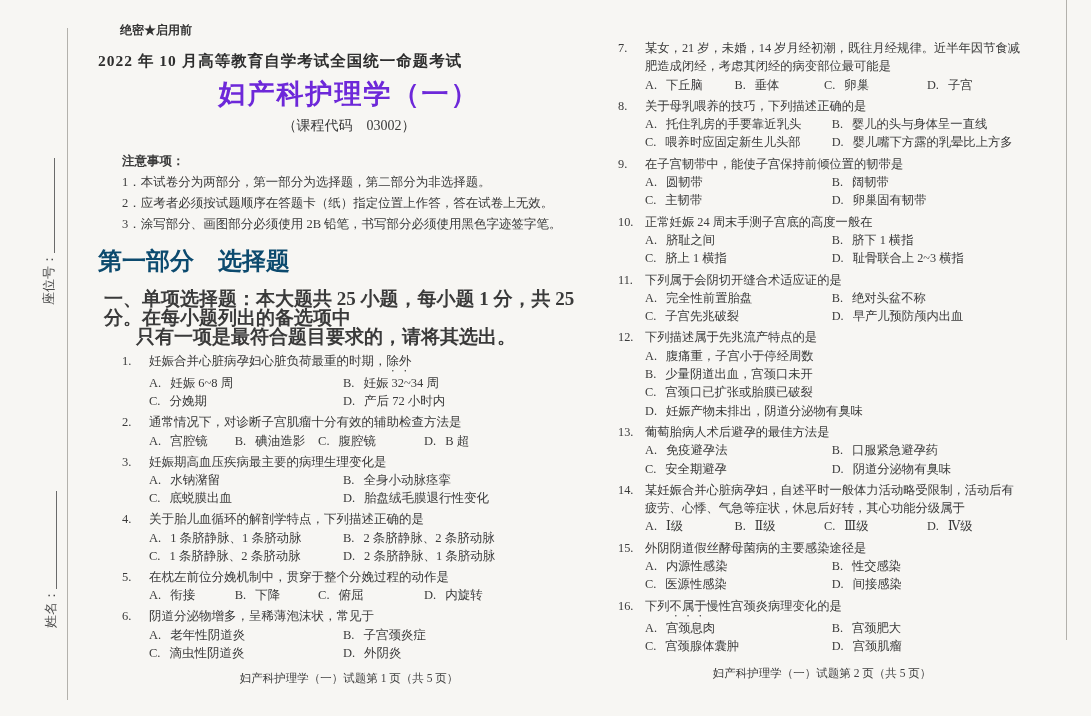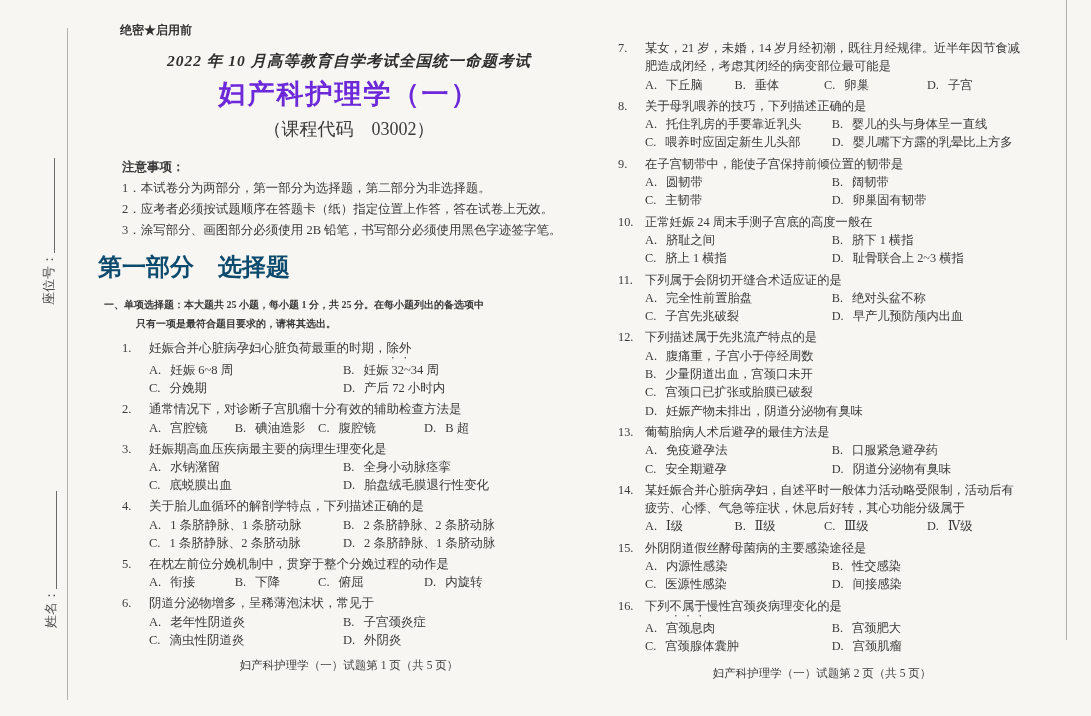--- a/index.html
+++ b/index.html
@@ -20,27 +20,27 @@
     transform:rotate(-90deg);transform-origin:left top;
   }
   .blank{display:inline-block;border-bottom:1px solid #6a6a6a;height:12px;vertical-align:-2px;}
 
   
   .page{position:absolute;top:0;}
   #page-left{left:98px;top:16px;width:502px;}
   #page-right{left:618px;top:30px;width:408px;padding-top:6px;}
 
   .security{margin:6px 0 0 22px;font-size:12px;font-weight:bold;color:#333;}
-  .h1{margin-top:12px;text-align:center;font-size:15.5px;font-weight:bold;color:#2e2e2e;letter-spacing:1px;font-style:italic;}
+  .h1{margin-top:12px;font-size:15.5px;font-weight:bold;color:#2e2e2e;letter-spacing:1px;}
   .subject{margin-top:4px;text-align:center;font-size:27px;font-weight:bold;color:#6d28d9;letter-spacing:2px;}
-  .code{margin-top:5px;text-align:center;font-size:18px;}
+  .code{margin-top:5px;text-align:center;font-size:14px;}
   .notes{margin:16px 0 0 24px;font-size:12.5px;line-height:21px;}
   .notes .nhead{font-weight:bold;}
   .part{margin-top:10px;text-align:left;font-size:24px;font-weight:bold;color:#0c4a6e;}
-  .instr{margin:12px 0 0 6px;font-weight:bold;font-size:10px;line-height:19px;}
+  .instr{margin:12px 0 0 6px;font-weight:bold;font-size:19px;line-height:19px;}
   .instr .l2{padding-left:32px;}
 
   .qwrap{margin-top:6px;}
   #page-left .qwrap{margin-left:24px;font-size:12.5px;line-height:18.2px;}
   #page-right{font-size:12.3px;line-height:18.3px;}
   .q{margin-top:3px;}
   .qline{display:flex;}
   .qn{flex:0 0 27px;}
   .qt{flex:1;}
   .opts{margin-left:27px;display:grid;}

